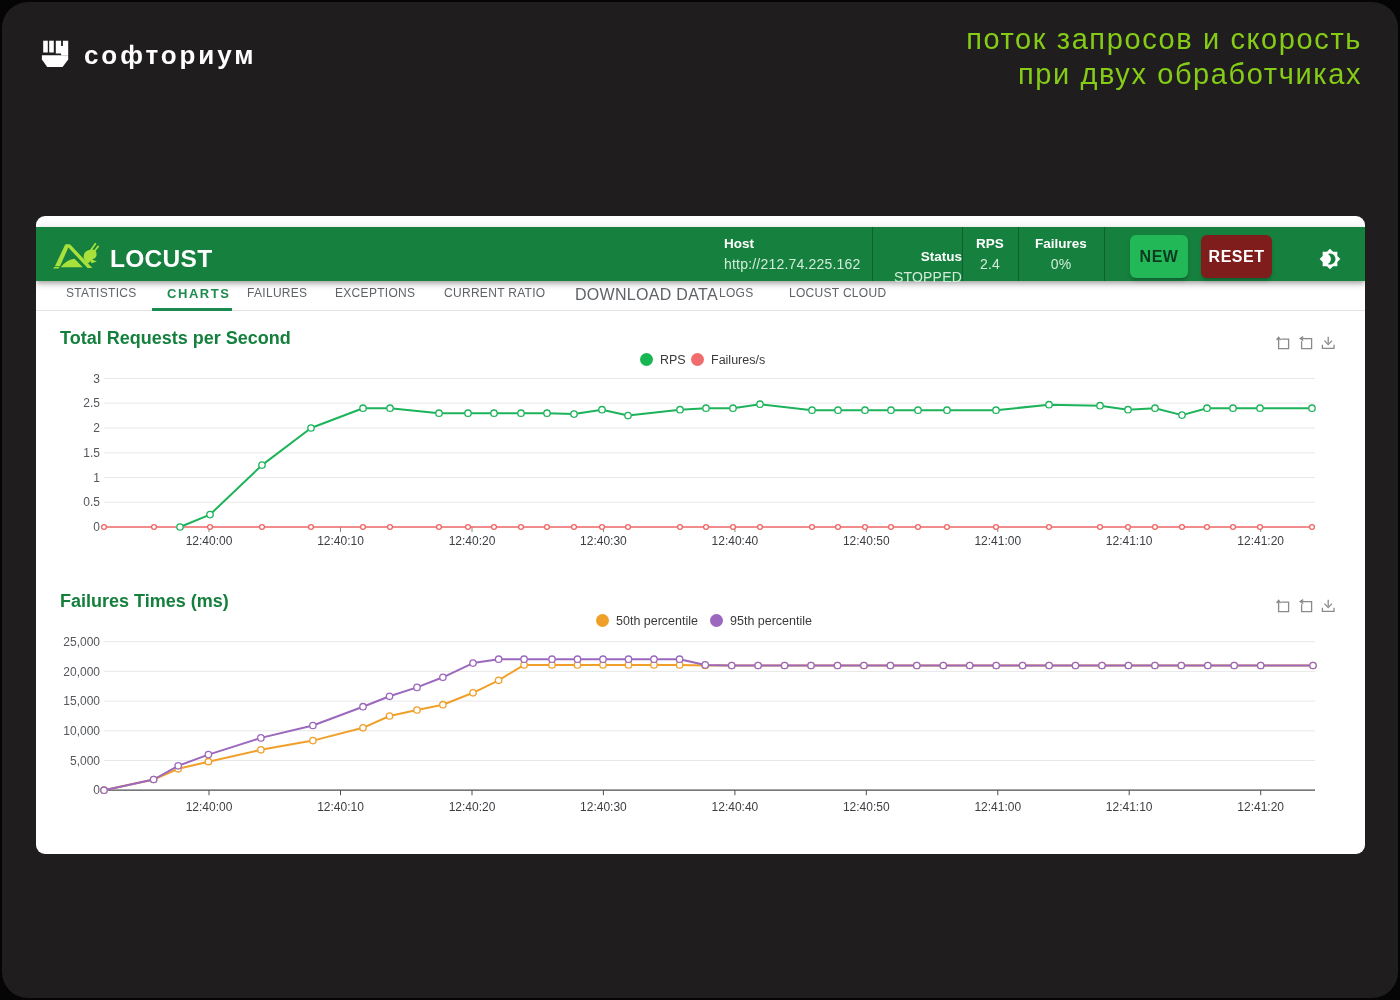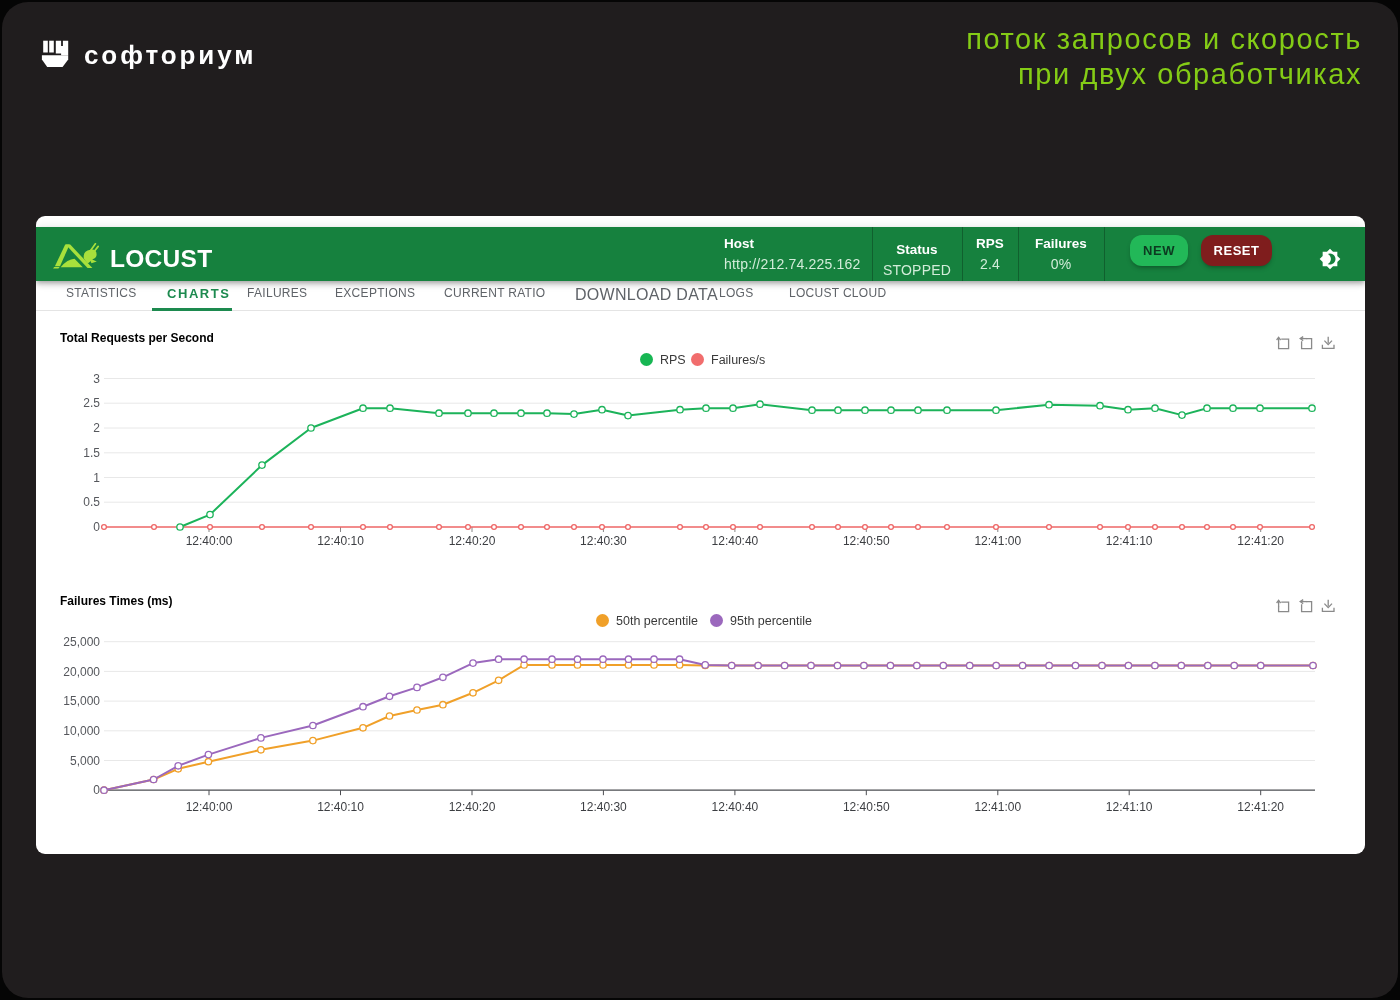--- a/index.html
+++ b/index.html
@@ -5,26 +5,26 @@
 html,body { width:1400px; height:1000px; background:#050505; font-family:"Liberation Sans",sans-serif; }
 .frame { position:absolute; left:2px; top:2px; width:1396px; height:996px; background:#201d1e; border-radius:26px; }
 .tagline { position:absolute; top:22px; right:38px; text-align:right; font-size:29px; line-height:35px;
   color:#84cc16; letter-spacing:1.6px; font-weight:400; }
 .brand { position:absolute; left:84px; top:40px; font-size:26px; font-weight:bold; color:#fff; letter-spacing:2.9px; }
 .card { position:absolute; left:36px; top:216px; width:1329px; height:638px; background:#fff; border-radius:9px; overflow:hidden; }
 .appbar { position:absolute; left:0; top:0; width:100%; height:54px; background:#16813e;
   box-shadow:0 2px 4px -1px rgba(0,0,0,.2), 0 4px 5px 0 rgba(0,0,0,.14), 0 1px 10px 0 rgba(0,0,0,.12); z-index:5;margin-top:11px; }
 .logo-text { position:absolute; left:74px; top:20px; font-size:24.5px; font-weight:bold; color:#fff; letter-spacing:0.3px; line-height:24.5px; }
 .divider { position:absolute; top:0; width:1px; height:54px; background:rgba(0,0,0,.25); }
-.btn { position:absolute; top:8px; height:31px; border-radius:12px; font-size:13px; font-weight:bold;
+.btn { position:absolute; top:8px; height:43px; border-radius:6px; font-size:16px; font-weight:bold;
   letter-spacing:.5px; display:flex; align-items:center; justify-content:center;
   box-shadow:0 3px 3px -2px rgba(0,0,0,.2),0 3px 4px 0 rgba(0,0,0,.14); }
 .tabsline { position:absolute; left:0; top:94px; width:100%; height:1px; background:#e4e4e4; }
 .indicator { position:absolute; left:116px; top:92px; width:80px; height:2.5px; background:#1d8a4f; }
-.ctitle { position:absolute; left:24px; font-size:12px; font-weight:bold; color:#000000; line-height:20px;text-align:right; }
+.ctitle { position:absolute; left:24px; font-size:18px; font-weight:bold; color:#15803d; line-height:20px;text-align:right; }
 .ldot { position:absolute; width:13px; height:13px; border-radius:50%; }
 .ltext { position:absolute; font-size:12.5px; color:#3a3a3a; }
 </style></head>
 <body>
 <div class="frame"></div>
 <svg style="position:absolute;left:41px;top:39px;width:27.5px;height:28.5px" viewBox="0 0 27.5 28.5">
 <g fill="#fff">
 <rect x="2.2" y="1.7" width="4.6" height="11.8"></rect>
 <rect x="8.2" y="1.7" width="4.6" height="11.8"></rect>
 <path d="M14.8,1.7 H27.2 V16.2 H20.1 V14.5 H14.8 Z M20.1,1.7 V7.1 H21.9 V1.7 Z" fill-rule="evenodd"></path>
@@ -272,21 +272,21 @@
 </svg>
     <div class="logo-text">LOCUST</div>
     <div style="position:absolute;left:688px;top:7px">
       <div style="font-size:13.5px;font-weight:bold;color:#fff;line-height:20px">Host</div>
       <div style="font-size:14px;color:#d2ecd9;line-height:20px;letter-spacing:.2px">http://212.74.225.162</div>
     </div>
     <div class="divider" style="left:836px"></div>
     <div class="divider" style="left:926px"></div>
     <div class="divider" style="left:982px"></div>
     <div class="divider" style="left:1068px"></div>
-    <div style="position:absolute;left:836px;top:13px;width:90px;text-align:center">
+    <div style="position:absolute;left:836px;top:20px;width:90px;text-align:right">
         <div style="font-size:13.5px;font-weight:bold;color:#fff;line-height:20px">Status</div>
         <div style="font-size:14px;color:#d2ecd9;line-height:20px;letter-spacing:.2px">STOPPED</div>
       </div>
     <div style="position:absolute;left:926px;top:7px;width:56px;text-align:center">
         <div style="font-size:13.5px;font-weight:bold;color:#fff;line-height:20px">RPS</div>
         <div style="font-size:14px;color:#d2ecd9;line-height:20px;letter-spacing:.2px">2.4</div>
       </div>
     <div style="position:absolute;left:982px;top:7px;width:86px;text-align:center">
         <div style="font-size:13.5px;font-weight:bold;color:#fff;line-height:20px">Failures</div>
         <div style="font-size:14px;color:#d2ecd9;line-height:20px;letter-spacing:.2px">0%</div>

